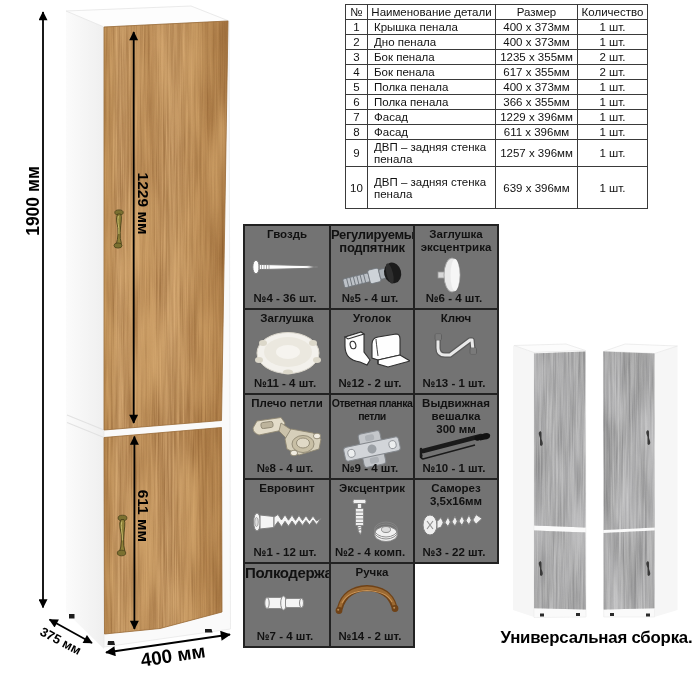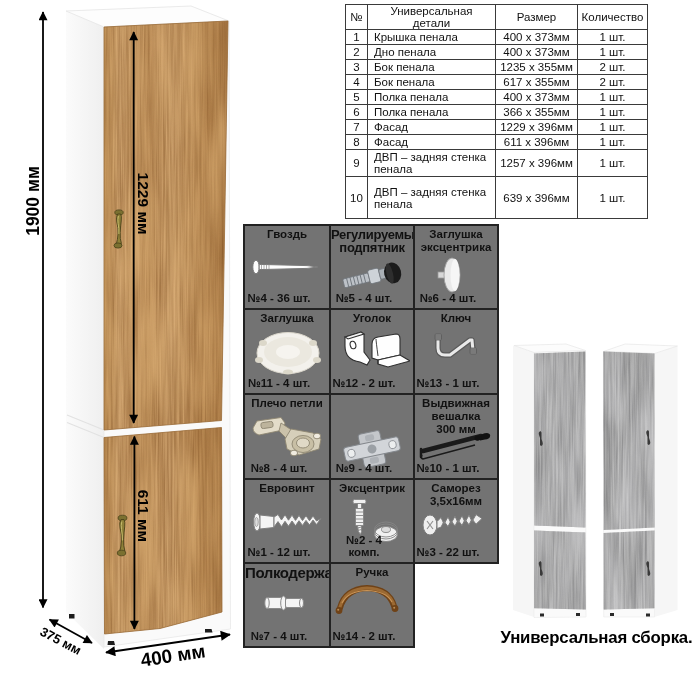--- a/index.html
+++ b/index.html
@@ -7,21 +7,21 @@
        font-family:"Liberation Sans", sans-serif;}
   #parts{position:absolute;left:345px;top:4px;border-collapse:collapse;
          font-size:11.5px;color:#111;}
   #parts td,#parts th{border:1px solid #3a3a3a;padding:0 3px;height:14px;
          font-weight:normal;line-height:12px;}
   #parts .c{text-align:center;}
   #parts .n{text-align:left;padding-left:6px;}
   .cell{position:absolute;border:2px solid #222;background:#737373;box-sizing:border-box;
         font-size:11.5px;font-weight:bold;color:#111;text-align:center;}
   .cell .t{position:absolute;top:2px;left:0;right:0;line-height:13px;}
-  .cell .q{position:absolute;bottom:4px;left:0;right:16px;text-align:center;}
+  .cell .q{position:absolute;bottom:4px;left:0;right:4px;text-align:center;}
   .cell svg{position:absolute;left:0;right:0;margin:auto;}
   #caption{position:absolute;left:491px;top:628px;width:211px;text-align:center;
            font-size:16.8px;font-weight:bold;color:#000;letter-spacing:-0.2px;}
 </style>
 </head>
 <body>
 
 <svg id="cabsvg" width="250" height="683" viewBox="0 0 250 683" style="position:absolute;left:0;top:0">
 <defs>
   <filter id="oakg" x="-5%" y="-5%" width="110%" height="110%" color-interpolation-filters="sRGB">
@@ -124,21 +124,21 @@
 <g>
   <line x1="106" y1="652.5" x2="230" y2="634.5" stroke="#000" stroke-width="2" marker-start="url(#ah)" marker-end="url(#ah)"></line>
   <text x="173" y="662" font-size="19" font-weight="bold" fill="#000" text-anchor="middle" transform="rotate(-8.5 173 656)">400 мм</text>
 </g>
 </svg>
 
 <table id="parts" cellspacing="0">
   <tbody>
       <tr>
         <td class="c" style="width:15px">№</td>
-        <td class="c" style="width:121px">Универсальная детали</td>
+        <td class="c" style="width:121px">Наименование детали</td>
         <td class="c" style="width:75px">Размер</td>
         <td class="c" style="width:63px">Количество</td>
       </tr>
   <tr>
         <td class="c">1</td>
         <td class="n">Крышка пенала</td>
         <td class="c">400 х 373мм</td>
         <td class="c">1 шт.</td>
       </tr>
   <tr>
@@ -310,20 +310,21 @@
       <ellipse cx="56" cy="27" rx="11" ry="8.5" fill="#c8bfa5"></ellipse>
       <ellipse cx="56" cy="26" rx="6.5" ry="5" fill="#e0d9c6"></ellipse>
       <ellipse cx="70" cy="19" rx="3.6" ry="2.8" fill="#f1ece0"></ellipse>
       <ellipse cx="47" cy="36" rx="3.6" ry="2.8" fill="#f1ece0"></ellipse>
     </g>
   </svg>
   <div class="q">№8 - 4 шт.</div>
 </div>
 
 <div class="cell" style="left:329px;top:393px;width:86px;height:87px">
+  <div class="t" style="font-size:10.5px;letter-spacing:-0.5px">Ответная планка<br>петли</div>
   <svg width="64" height="40" viewBox="0 0 64 40" style="top:34px">
     <g transform="rotate(-12 32 20)">
       <rect x="21" y="3" width="22" height="34" rx="3" fill="#c4c7cb" stroke="#83878c" stroke-width="1"></rect>
       <rect x="4" y="13" width="56" height="14" rx="3" fill="#d2d5d9" stroke="#83878c" stroke-width="1"></rect>
       <circle cx="32" cy="20" r="4.5" fill="#9ba0a5"></circle>
       <ellipse cx="11" cy="20" rx="3.6" ry="4" fill="#eceeef" stroke="#83878c" stroke-width="0.8"></ellipse>
       <ellipse cx="53" cy="20" rx="3.6" ry="4" fill="#eceeef" stroke="#83878c" stroke-width="0.8"></ellipse>
       <rect x="27.5" y="5.5" width="9" height="6" rx="2" fill="#aeb2b7"></rect>
       <rect x="27.5" y="28.5" width="9" height="6" rx="2" fill="#aeb2b7"></rect>
     </g>

